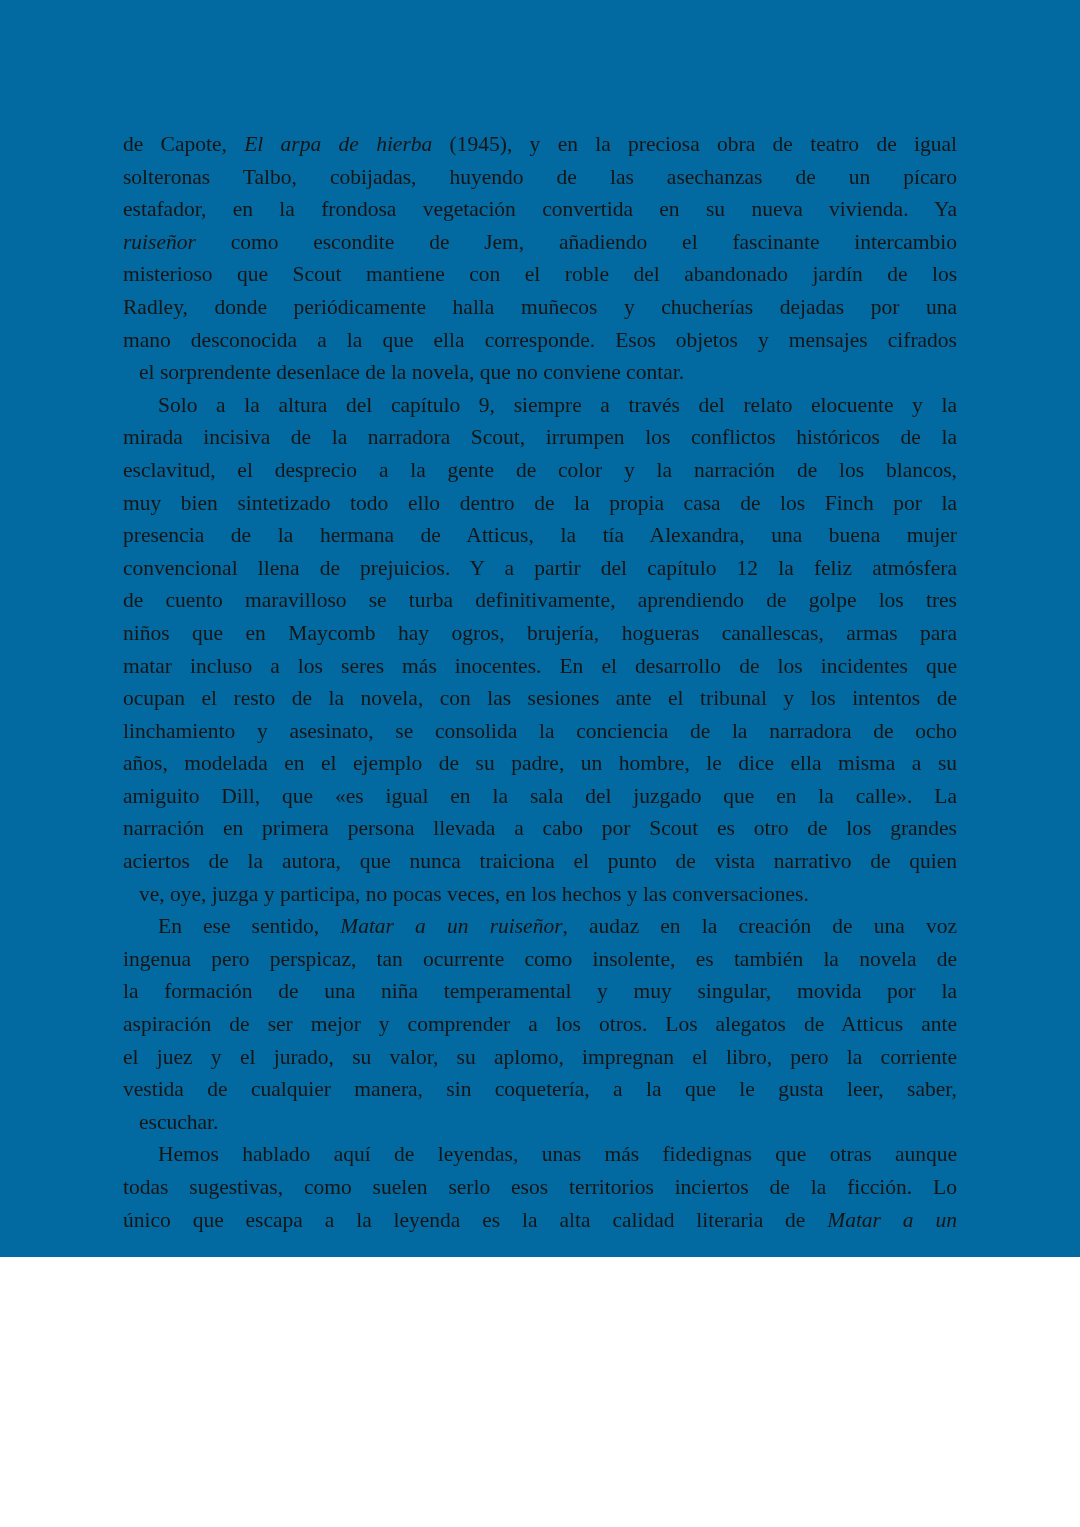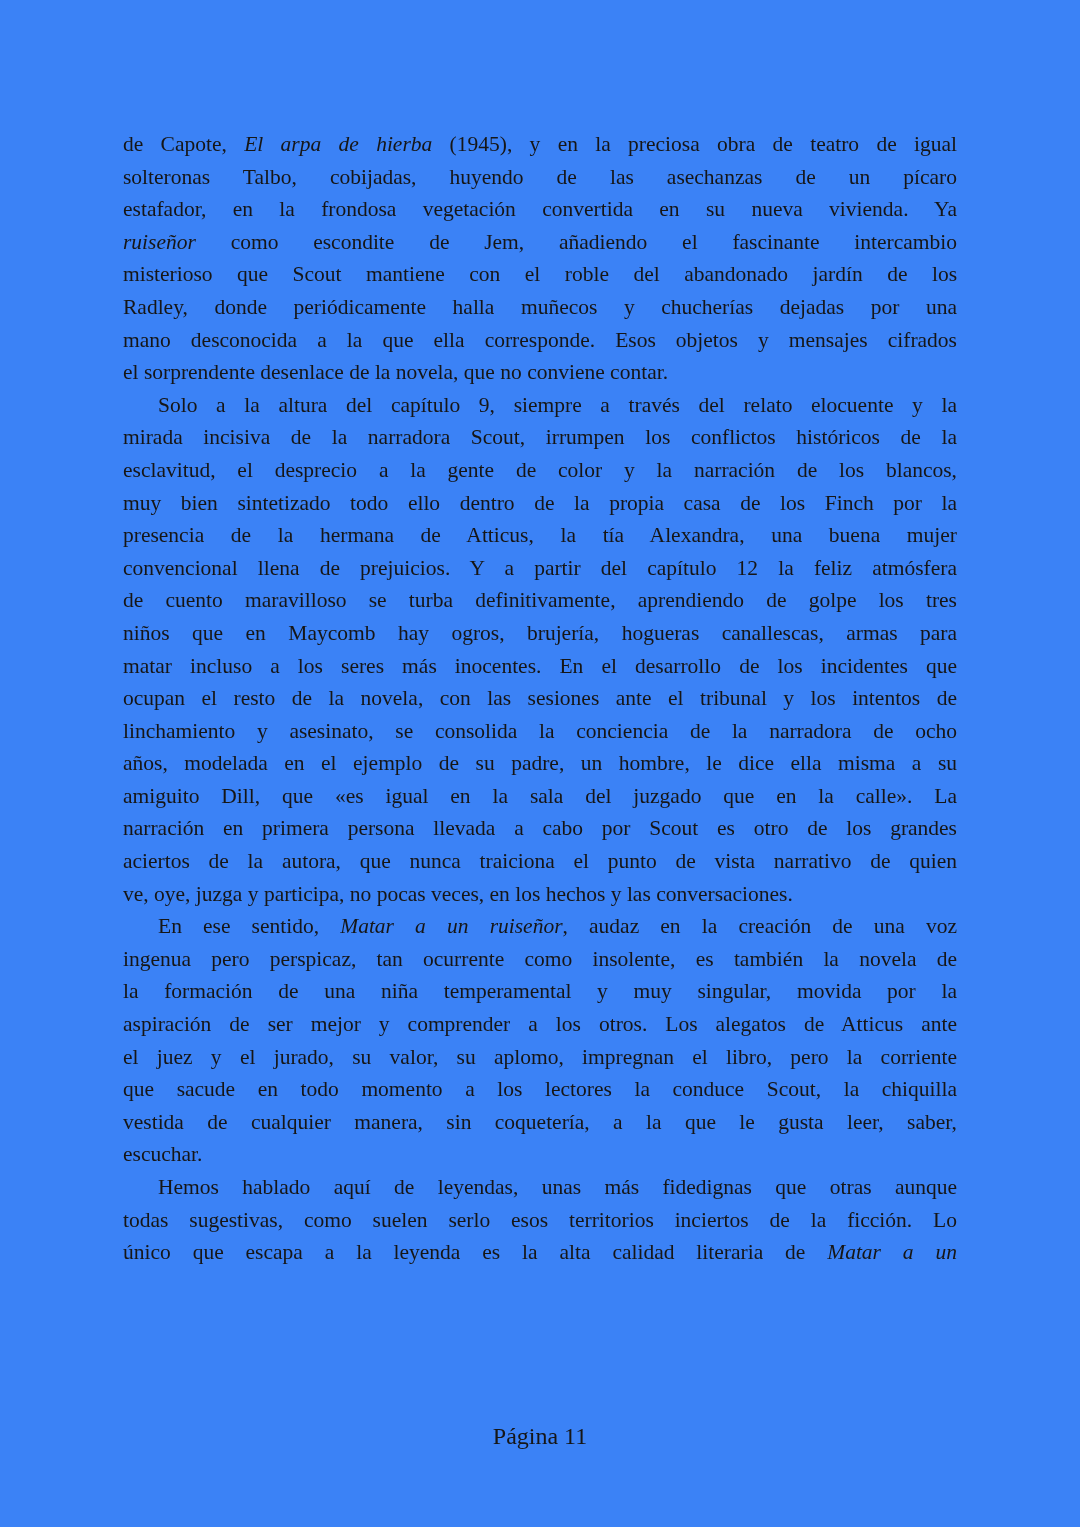--- a/index.html
+++ b/index.html
@@ -3,42 +3,43 @@
 <meta charset="utf-8">
 <style>
   html, body {
     margin: 0;
     padding: 0;
     background: #ffffff;
   }
   .page {
     position: relative;
     width: 1080px;
-    height: 1527px;
-    background: #3b82f6;
+    height: 1257px;
+    background: #0369a1;
     font-family: "Liberation Serif", "DejaVu Serif", serif;
     color: #161616;
     overflow: hidden;
   }
   .text-block {
     position: absolute;
     top: 128px;
     left: 123px;
     width: 834px;
     font-size: 21.5px;
     line-height: 32.6px;
   }
   .para { margin: 0; }
   .line {
     text-align: justify;
     text-align-last: justify;
     white-space: normal;
   }
   .line.lastline {
     text-align-last: left;
+    margin-left: 16px;
   }
   .line.indented {
     padding-left: 35px;
   }
   .line i {
     font-style: italic;
   }
   .footer {
     position: absolute;
     top: 1420px;
@@ -81,21 +82,20 @@
         <div class="line"><span>narración en primera persona llevada a cabo por Scout es otro de los grandes</span></div>
         <div class="line"><span>aciertos de la autora, que nunca traiciona el punto de vista narrativo de quien</span></div>
         <div class="line lastline"><span>ve, oye, juzga y participa, no pocas veces, en los hechos y las conversaciones.</span></div>
       </div>
       <div class="para">
         <div class="line indented"><span>En ese sentido, </span><i>Matar a un ruiseñor</i><span>, audaz en la creación de una voz</span></div>
         <div class="line"><span>ingenua pero perspicaz, tan ocurrente como insolente, es también la novela de</span></div>
         <div class="line"><span>la formación de una niña temperamental y muy singular, movida por la</span></div>
         <div class="line"><span>aspiración de ser mejor y comprender a los otros. Los alegatos de Atticus ante</span></div>
         <div class="line"><span>el juez y el jurado, su valor, su aplomo, impregnan el libro, pero la corriente</span></div>
-        <div class="line"><span>que sacude en todo momento a los lectores la conduce Scout, la chiquilla</span></div>
         <div class="line"><span>vestida de cualquier manera, sin coquetería, a la que le gusta leer, saber,</span></div>
         <div class="line lastline"><span>escuchar.</span></div>
       </div>
       <div class="para">
         <div class="line indented"><span>Hemos hablado aquí de leyendas, unas más fidedignas que otras aunque</span></div>
         <div class="line"><span>todas sugestivas, como suelen serlo esos territorios inciertos de la ficción. Lo</span></div>
         <div class="line"><span>único que escapa a la leyenda es la alta calidad literaria de </span><i>Matar a un</i></div>
       </div>
     </div>
   <div class="footer">Página 11</div>

